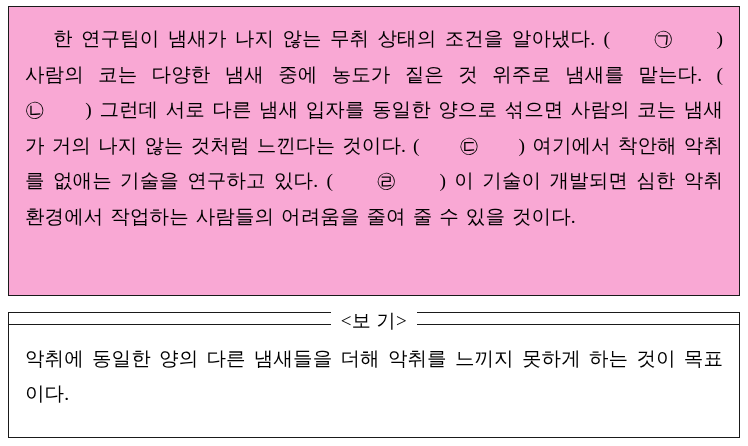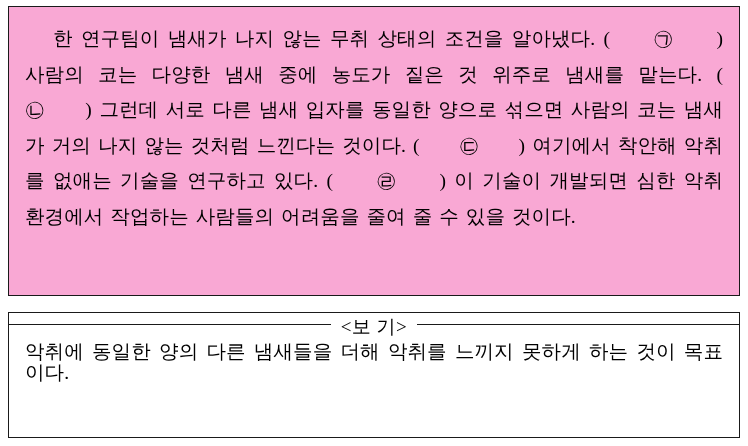--- a/index.html
+++ b/index.html
@@ -54,21 +54,21 @@
     background: #ffffff;
     padding: 22px 16px 10px 16px;
   }
   .example-title-wrap {
     position: absolute;
     left: 8px;
     top: 312px;
     width: 732px;
     height: 26px;
     display: flex;
-    align-items: flex-end;
+    align-items: flex-start;
     justify-content: center;
     pointer-events: none;
   }
   .example-title {
     position: relative;
     background: #ffffff;
     padding: 0 10px;
     font-size: 19px;
     line-height: 20px;
     letter-spacing: 0.5px;
@@ -77,21 +77,21 @@
   .example-rule {
     position: absolute;
     left: 8px;
     top: 324px;
     width: 732px;
     height: 1px;
     background: #1a1a1a;
   }
   .example-text {
     font-size: 19.5px;
-    line-height: 21px;
+    line-height: 35px;
     text-align: justify;
     text-justify: inter-character;
     letter-spacing: 0.1px;
     word-spacing: 2px;
     margin-top: 6px;
   }
   .example-text p {
     margin: 0;
     text-indent: 0;
   }

